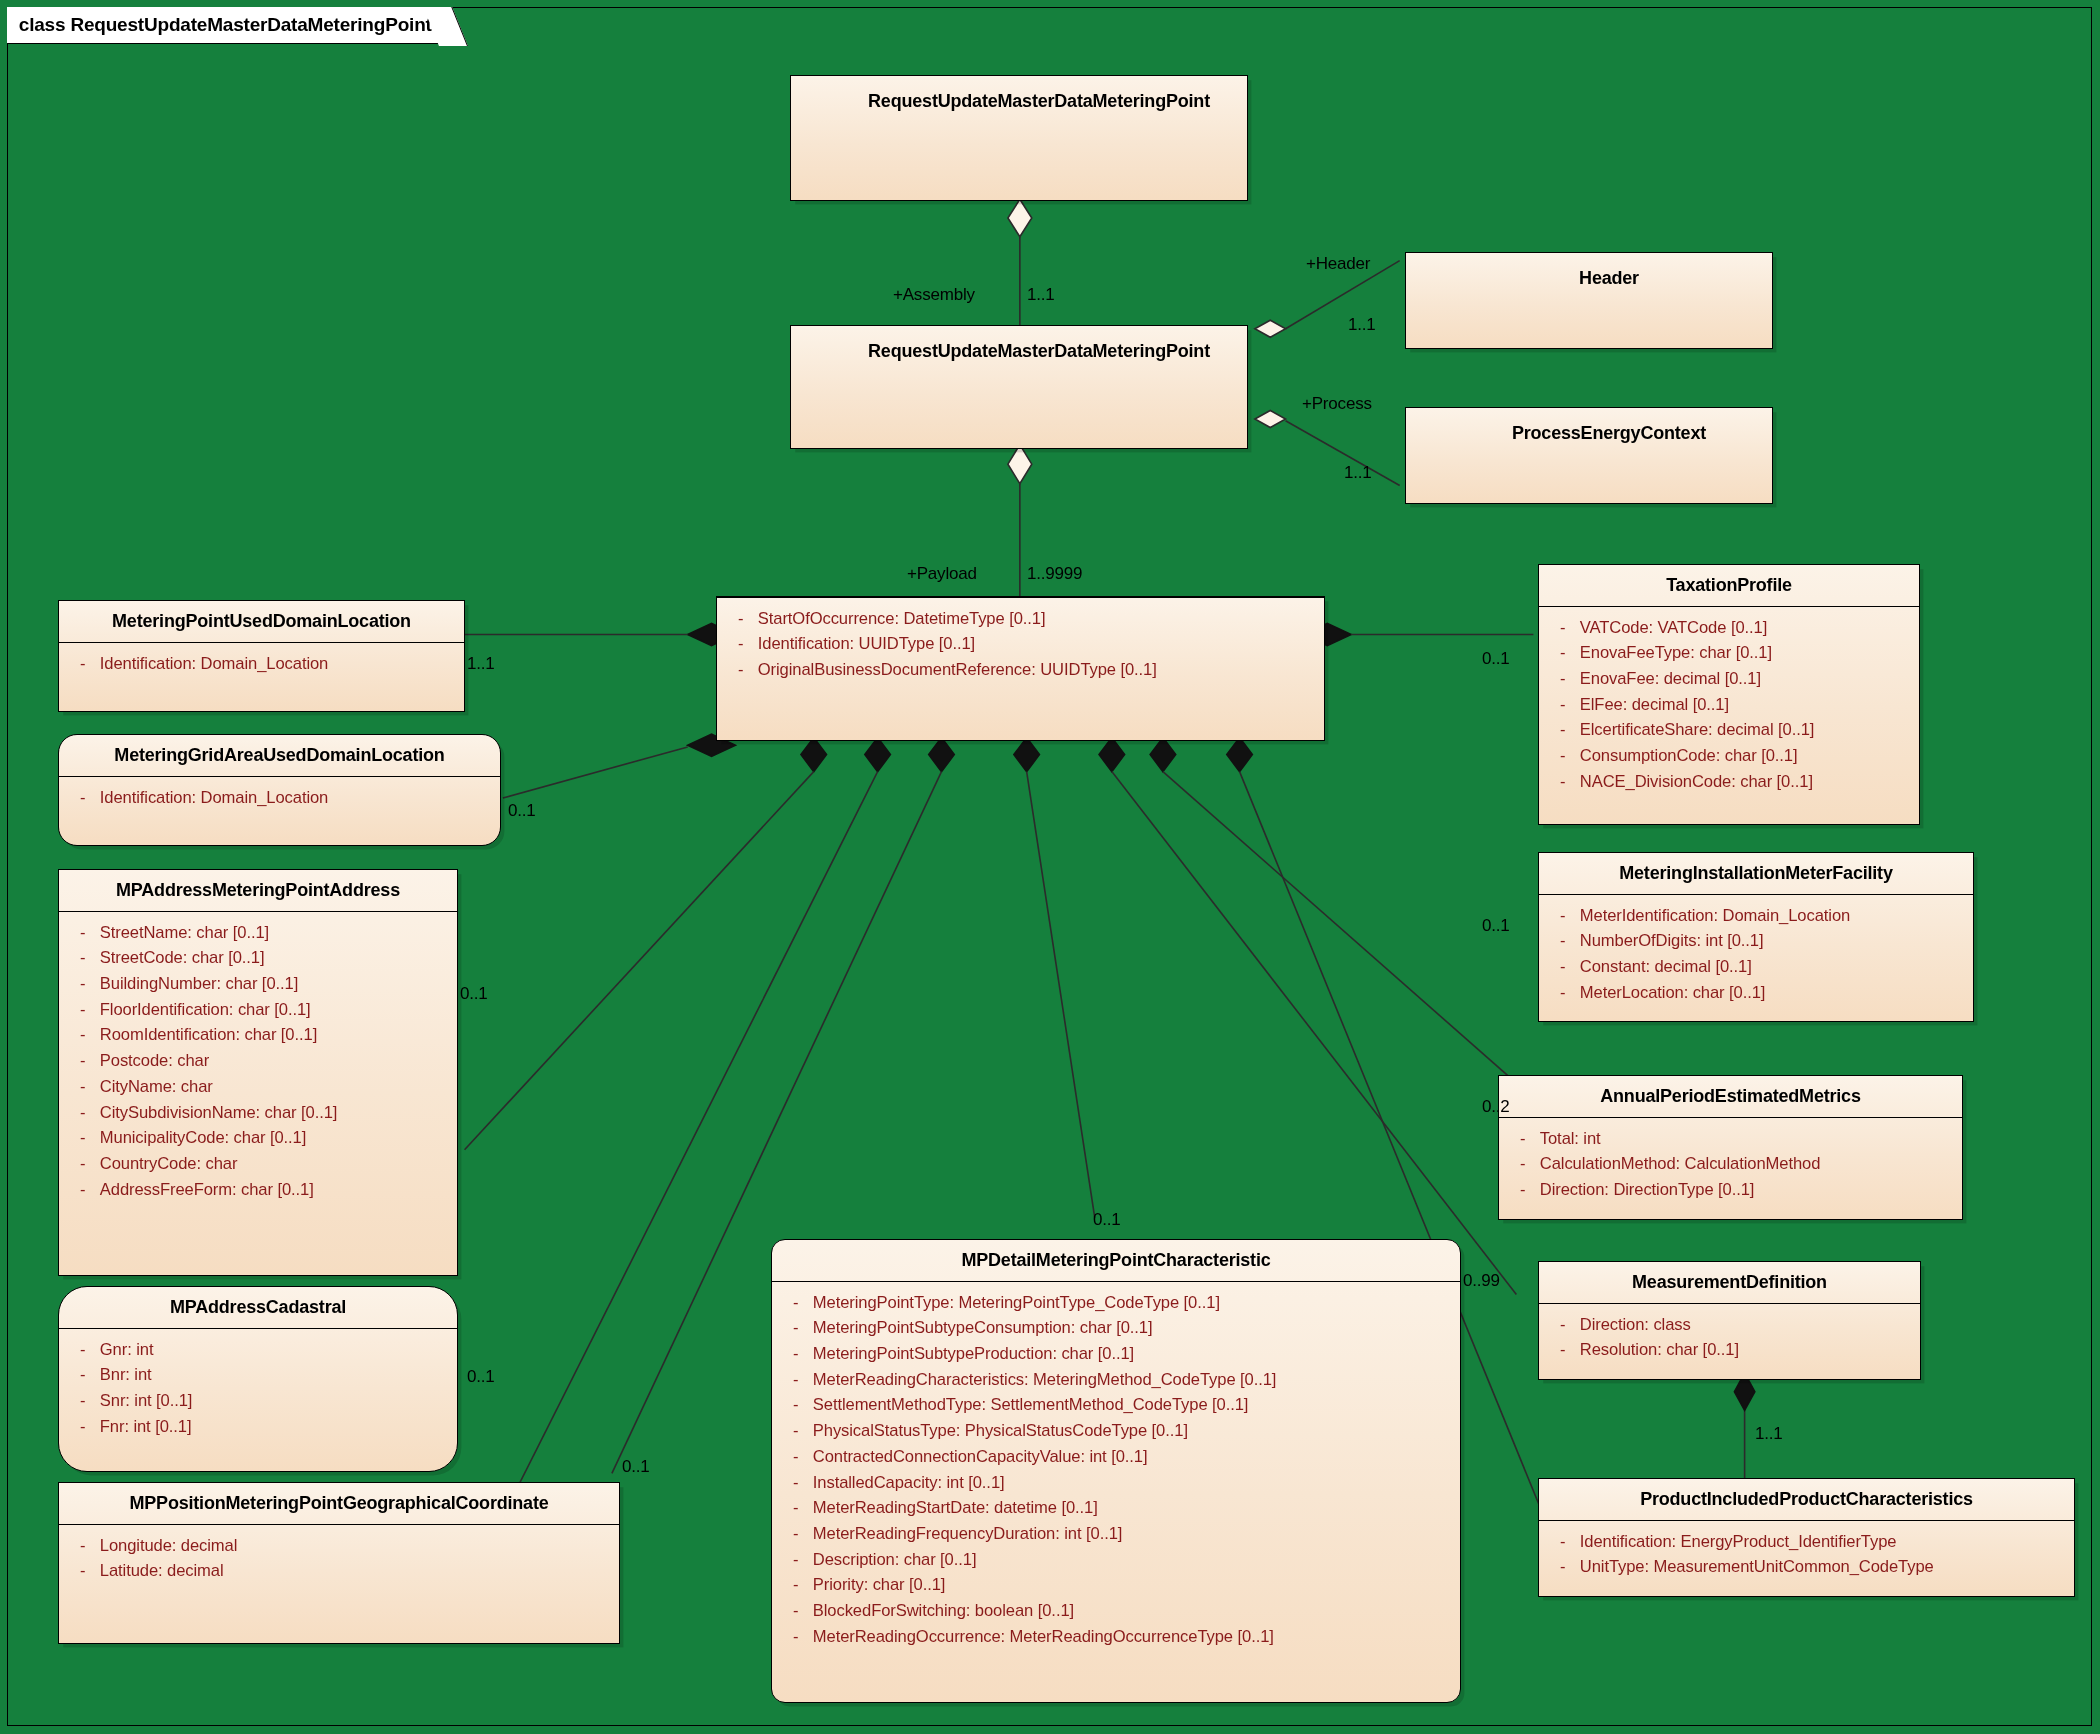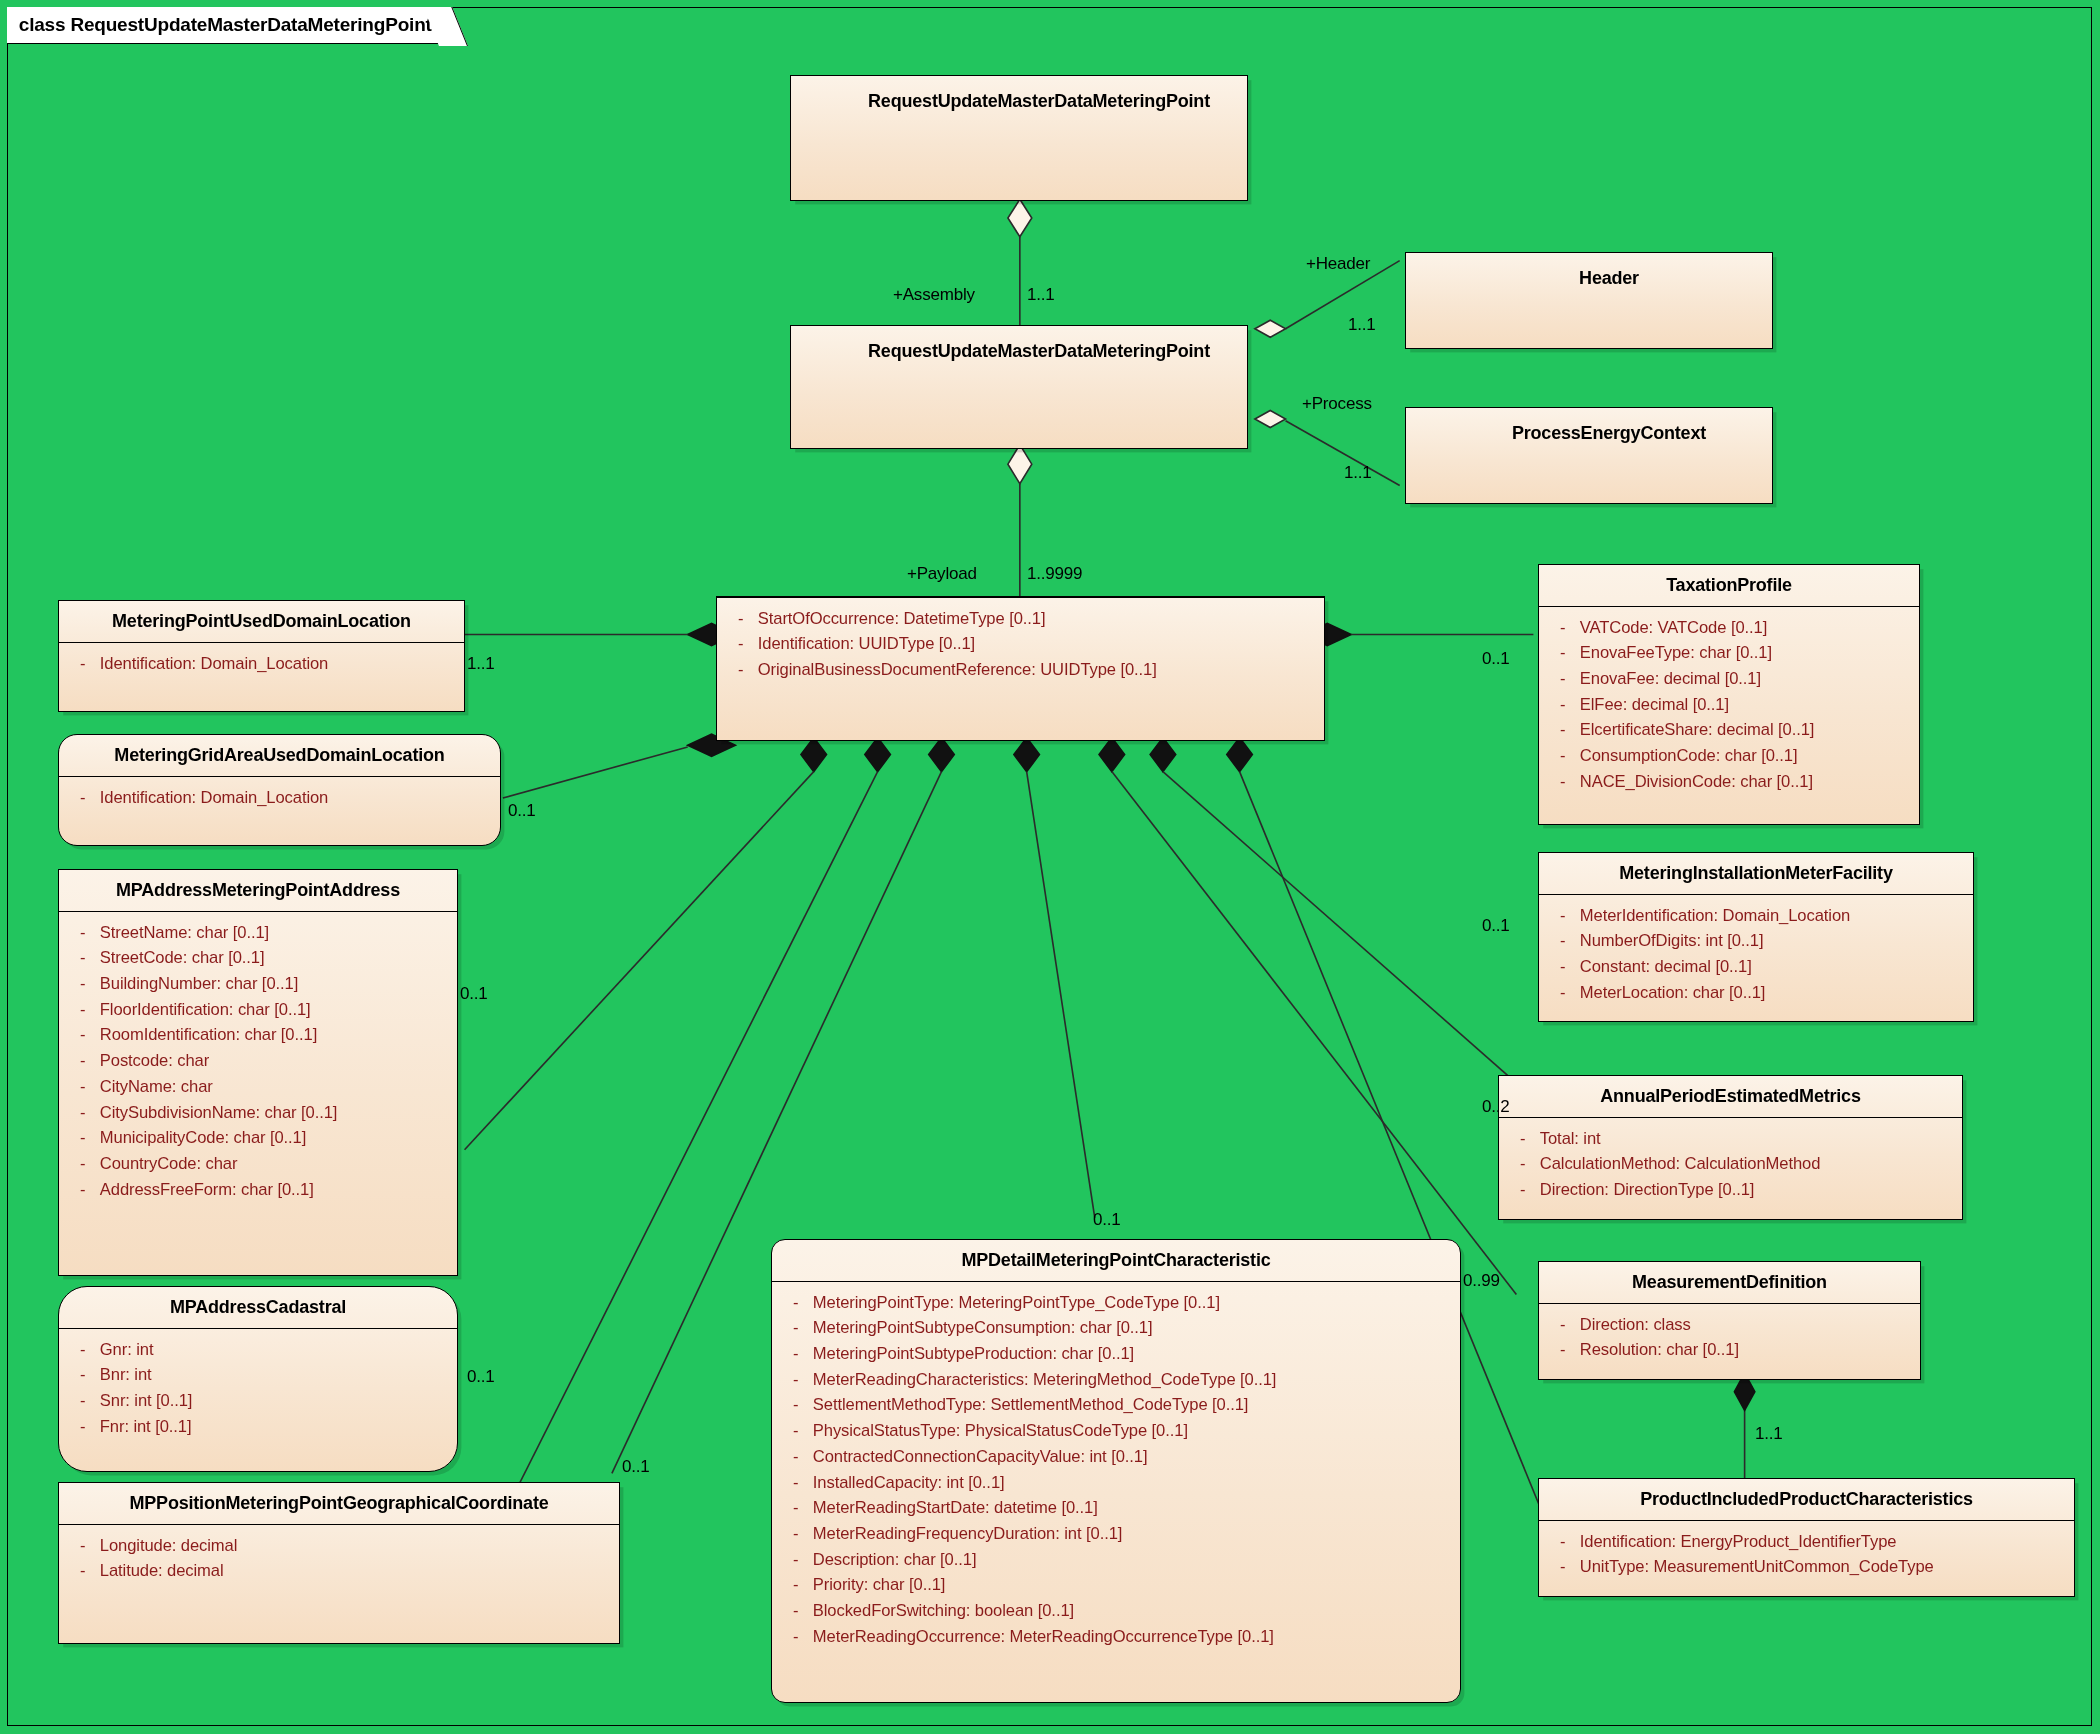--- a/index.html
+++ b/index.html
@@ -1,17 +1,17 @@
 <!DOCTYPE html>
 <html style="font-size:13.6px"><head>
 <meta charset="utf-8">
 <style>
   html,body{margin:0;padding:0;background:#ffffff;}
   body{font-family:"Liberation Sans", sans-serif;}
-  #canvas{position:relative;width:2101px;height:1734px;background:#22c55e;overflow:hidden;}
+  #canvas{position:relative;width:2101px;height:1734px;background:#15803d;overflow:hidden;}
 
   
   .frame{position:absolute;left:6.8px;top:6.8px;width:2085px;height:1719px;border:1.7px solid #000;box-sizing:border-box;}
   .frame-tab{position:absolute;left:6.8px;top:6.8px;height:37px;border:1.7px solid #000;border-left:none;border-top:none;
       background:#fff;box-sizing:border-box;display:flex;align-items:center;padding:0 12px 0 12px;}
   .frame-tab-skew{position:absolute;top:6.8px;height:39px;width:29px;background:#fff;
       border-right:1.7px solid #000;box-sizing:border-box;
       transform:skewX(22deg);transform-origin:bottom left;}
   .frame-title{font-size:19px;font-weight:bold;color:#000;white-space:nowrap;letter-spacing:-0.2px;}
 

